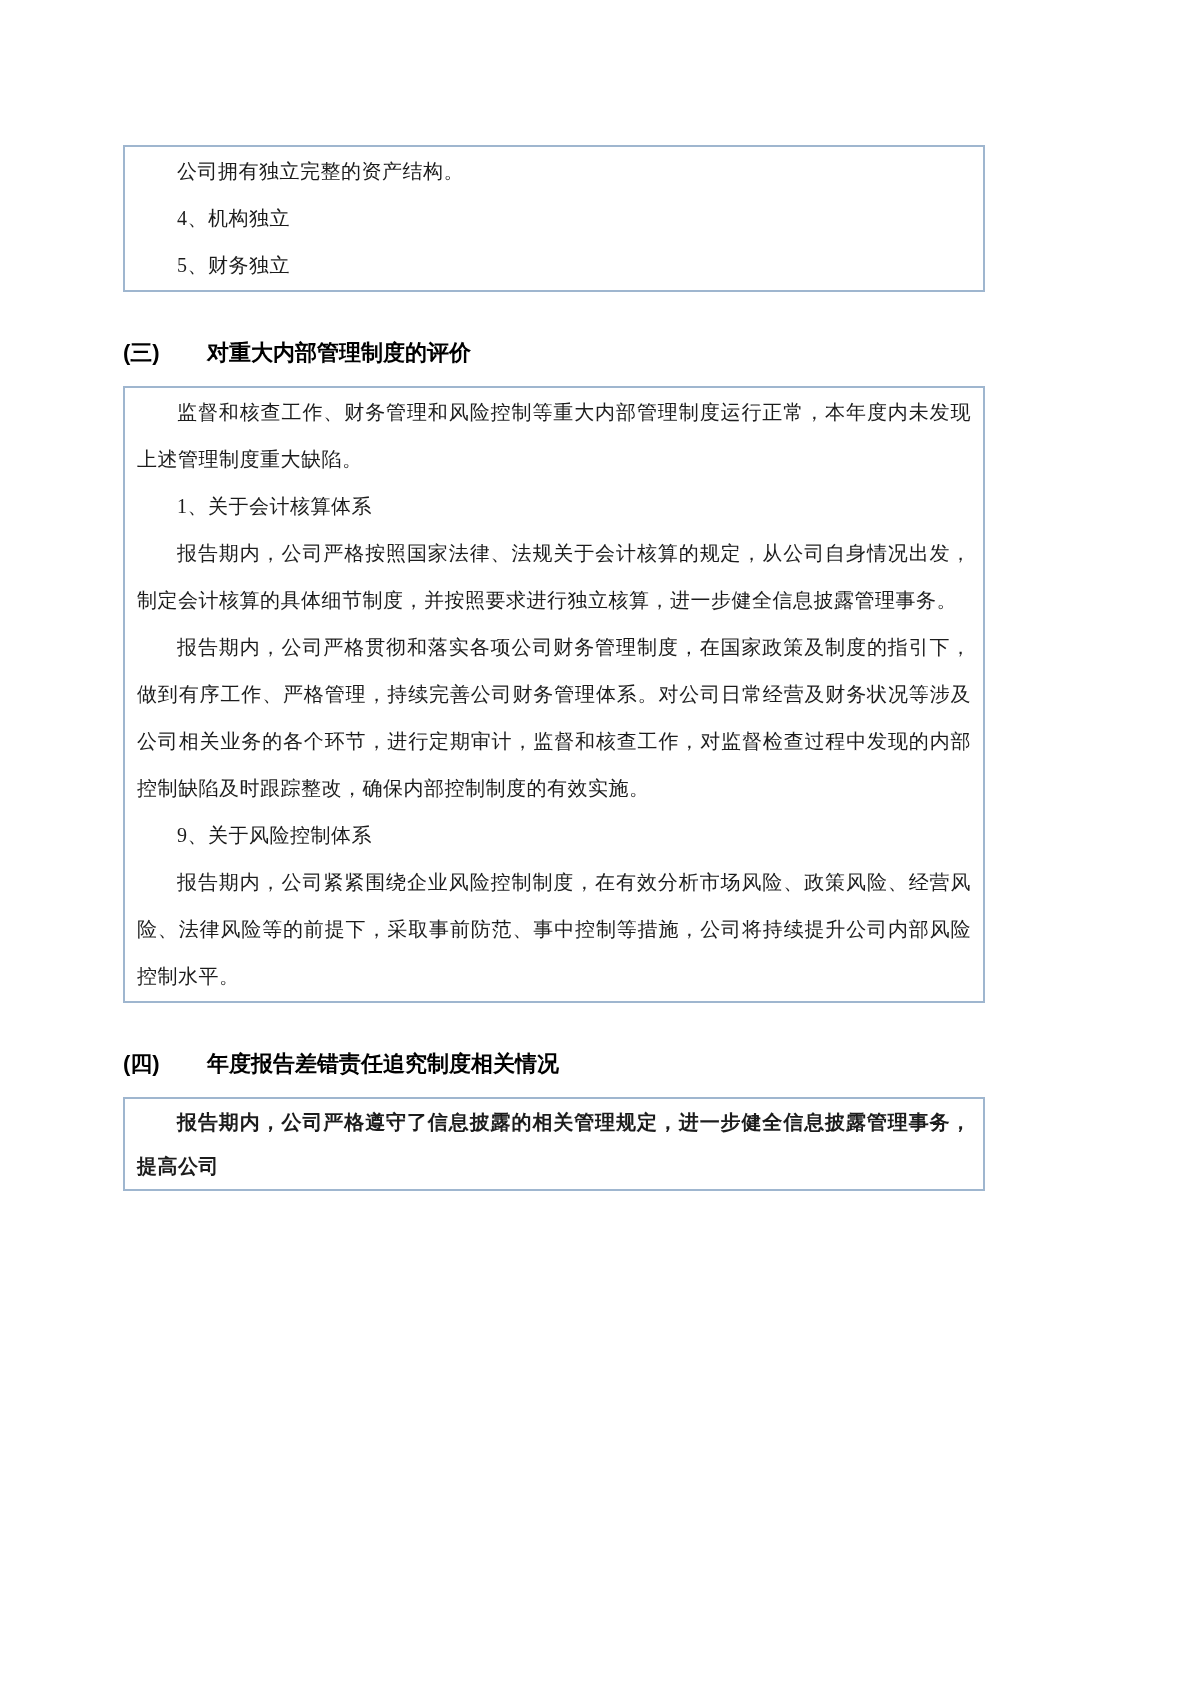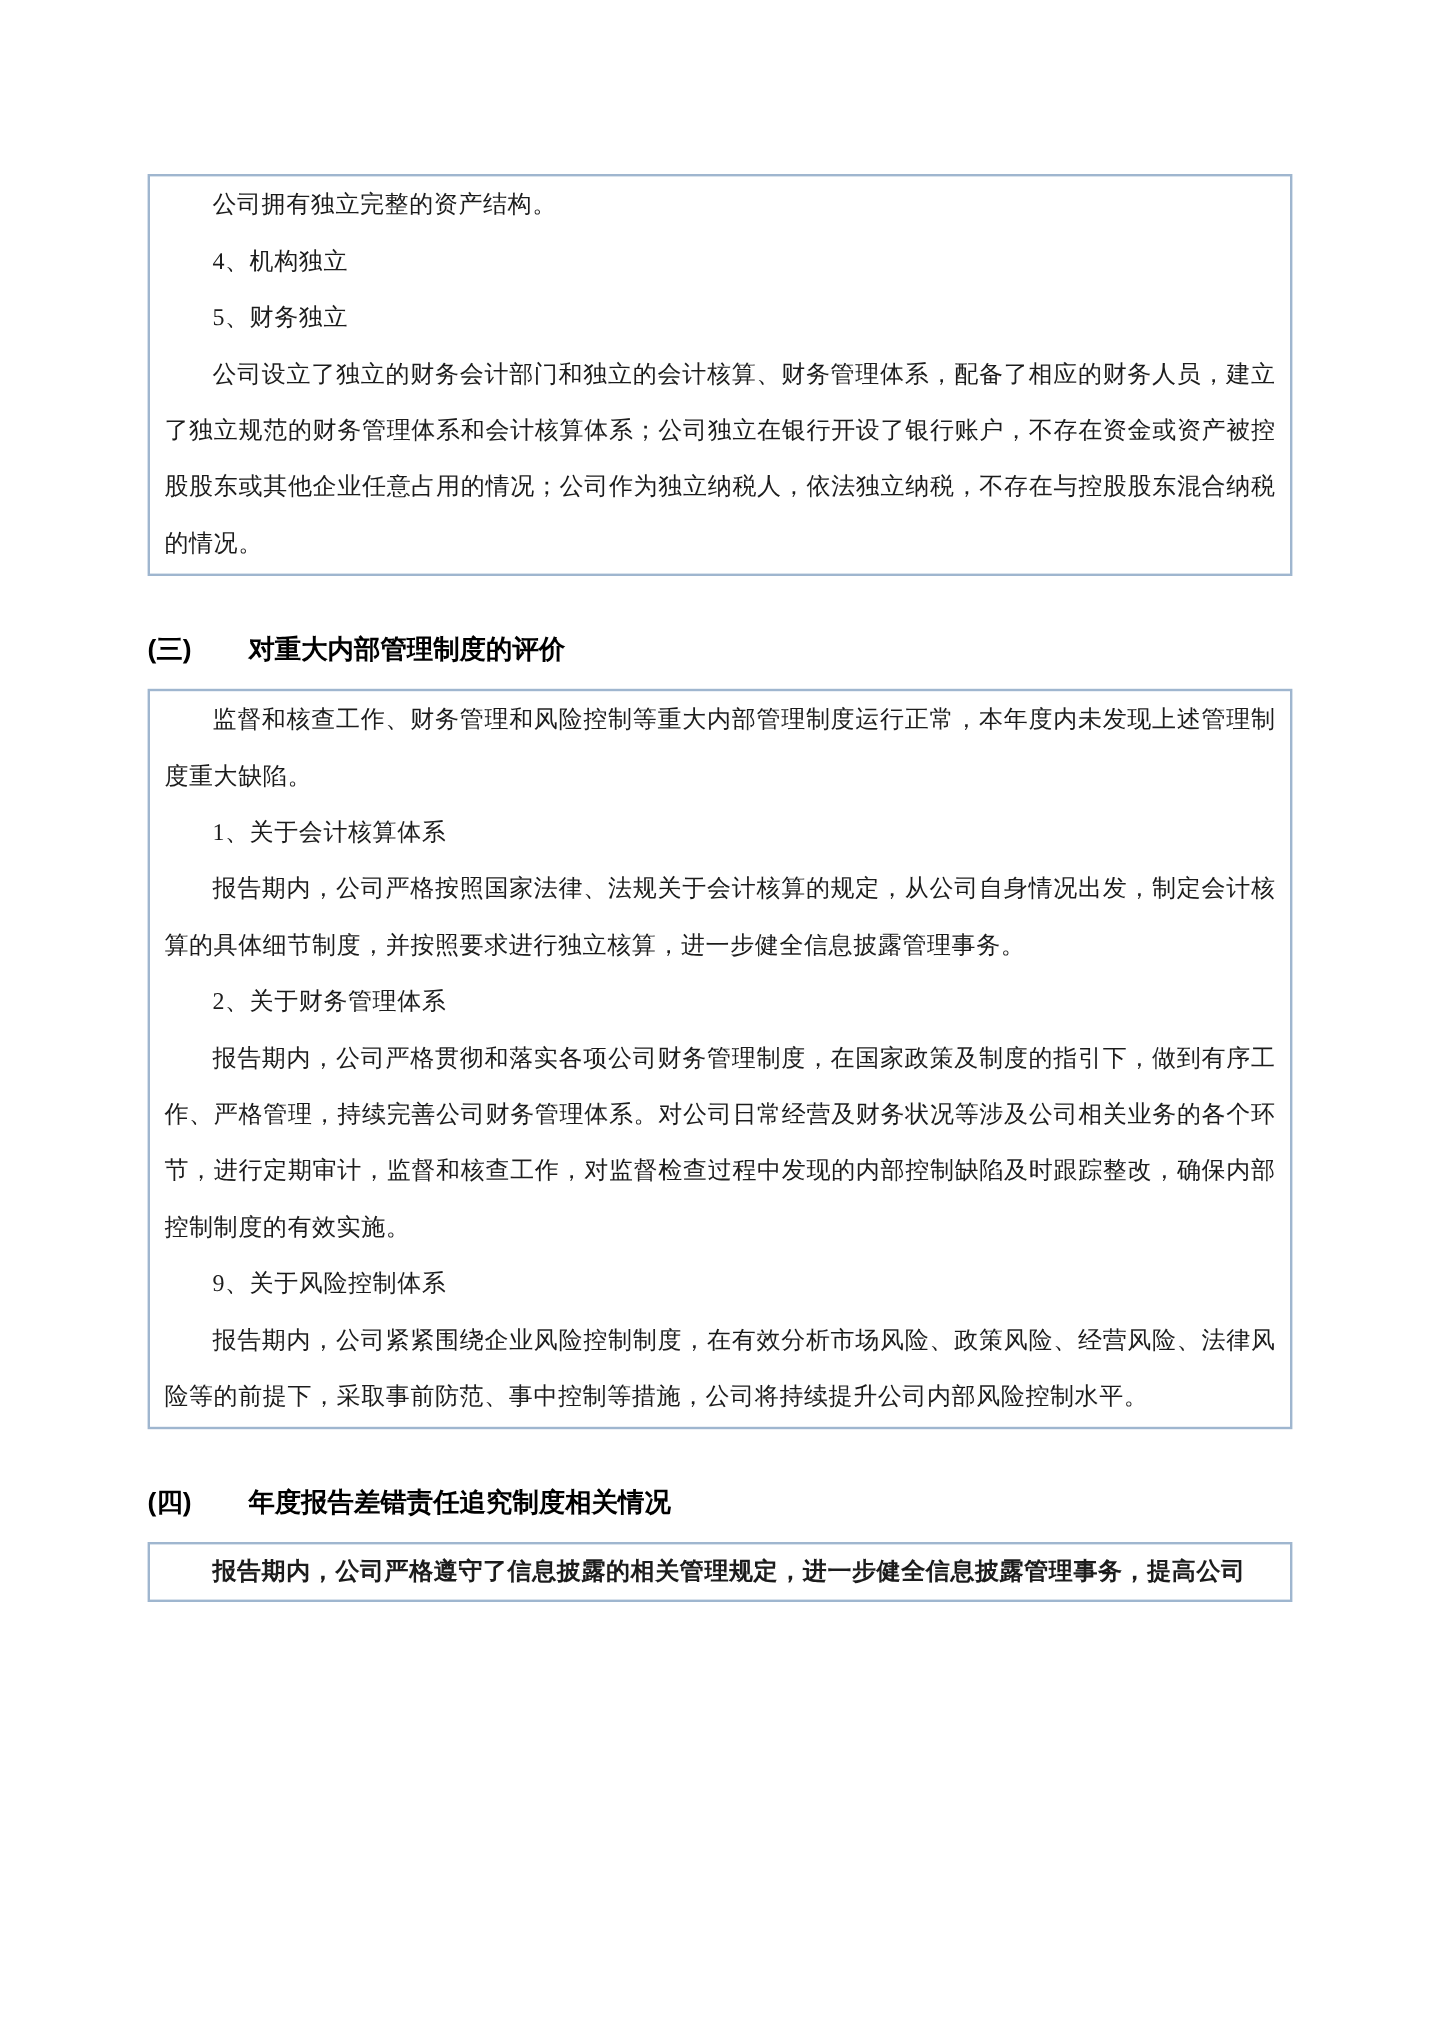--- a/index.html
+++ b/index.html
@@ -11,21 +11,21 @@
   *{box-sizing:border-box;}
   html,body{margin:0;padding:0;}
   body{
     width:1200px;height:1697px;
     background:var(--page-bg);
     overflow:hidden;
     font-family:"Liberation Serif","DejaVu Serif",serif;
   }
   .content{
     margin-left:123px;
-    width:954px;
+    width:862px;
     padding-top:145px;
   }
   .text-box{
     border:2px solid var(--box-border);
     padding:1px 12px;
     background:#ffffff;
   }
   .para{
     margin:0;
     font-size:20px;
@@ -56,33 +56,31 @@
 </style>
 </head>
 <body>
 
 <div class="content">
 
   <section class="text-box">
     <p class="para">公司拥有独立完整的资产结构。</p>
     <p class="para">4、机构独立</p>
     <p class="para">5、财务独立</p>
-    <p class="para">公司设立了独立的财务会计部门和独立的会计核算、财务管理体系，配备了相应的财务人员，建立了独立规范的财务管理体系和会计核算体系；公司独立在银行开设了银行账户，不存在资金或资产被控股股东或其他企业任意占用的情况；公司作为独立纳税人，依法独立纳税，不存在与控股股东混合纳税的情况。</p>
   </section>
 
   <h2 class="heading">
     <span class="h-num">(三)</span>
     <span class="h-title">对重大内部管理制度的评价</span>
   </h2>
 
   <section class="text-box">
     <p class="para">监督和核查工作、财务管理和风险控制等重大内部管理制度运行正常，本年度内未发现上述管理制度重大缺陷。</p>
     <p class="para">1、关于会计核算体系</p>
     <p class="para">报告期内，公司严格按照国家法律、法规关于会计核算的规定，从公司自身情况出发，制定会计核算的具体细节制度，并按照要求进行独立核算，进一步健全信息披露管理事务。</p>
-    <p class="para">2、关于财务管理体系</p>
     <p class="para">报告期内，公司严格贯彻和落实各项公司财务管理制度，在国家政策及制度的指引下，做到有序工作、严格管理，持续完善公司财务管理体系。对公司日常经营及财务状况等涉及公司相关业务的各个环节，进行定期审计，监督和核查工作，对监督检查过程中发现的内部控制缺陷及时跟踪整改，确保内部控制制度的有效实施。</p>
     <p class="para">9、关于风险控制体系</p>
     <p class="para">报告期内，公司紧紧围绕企业风险控制制度，在有效分析市场风险、政策风险、经营风险、法律风险等的前提下，采取事前防范、事中控制等措施，公司将持续提升公司内部风险控制水平。</p>
   </section>
 
   <h2 class="heading">
     <span class="h-num">(四)</span>
     <span class="h-title">年度报告差错责任追究制度相关情况</span>
   </h2>
 

